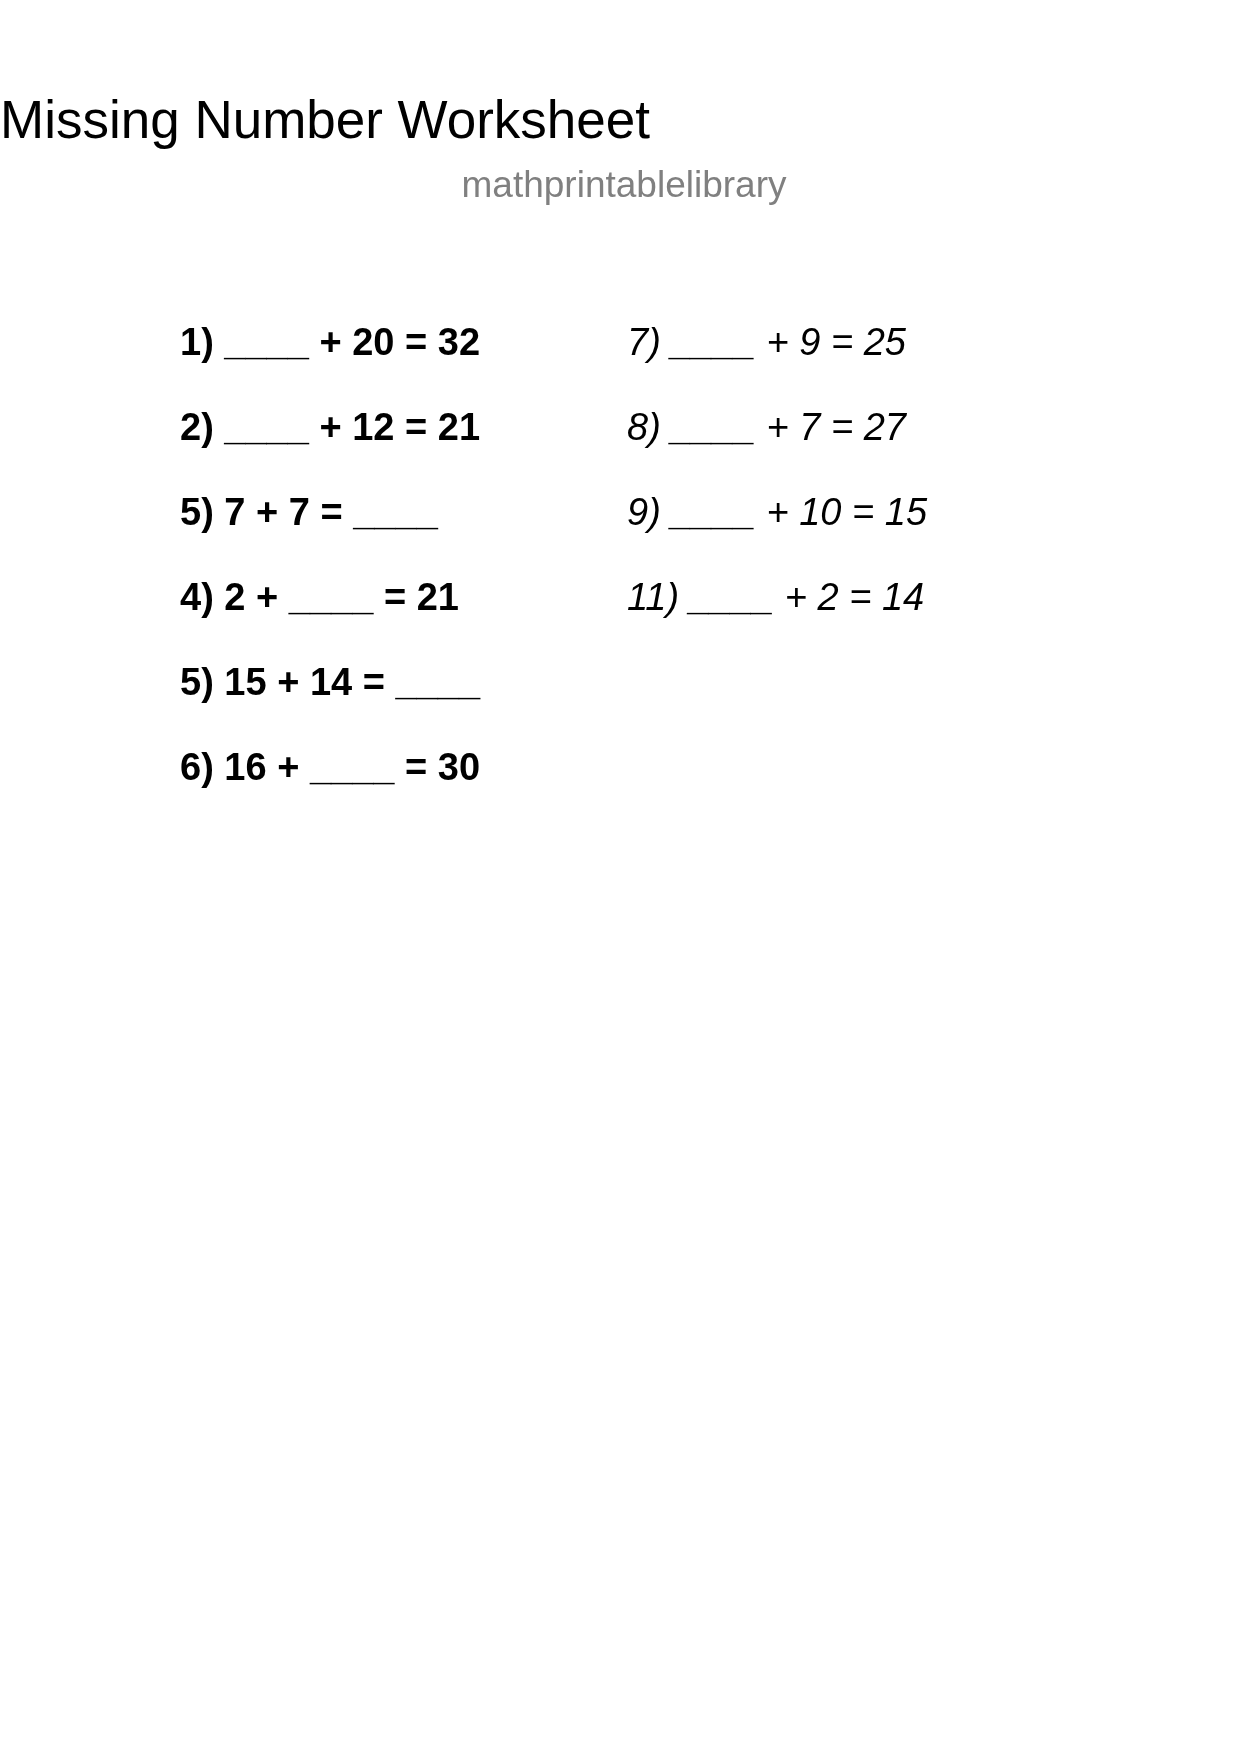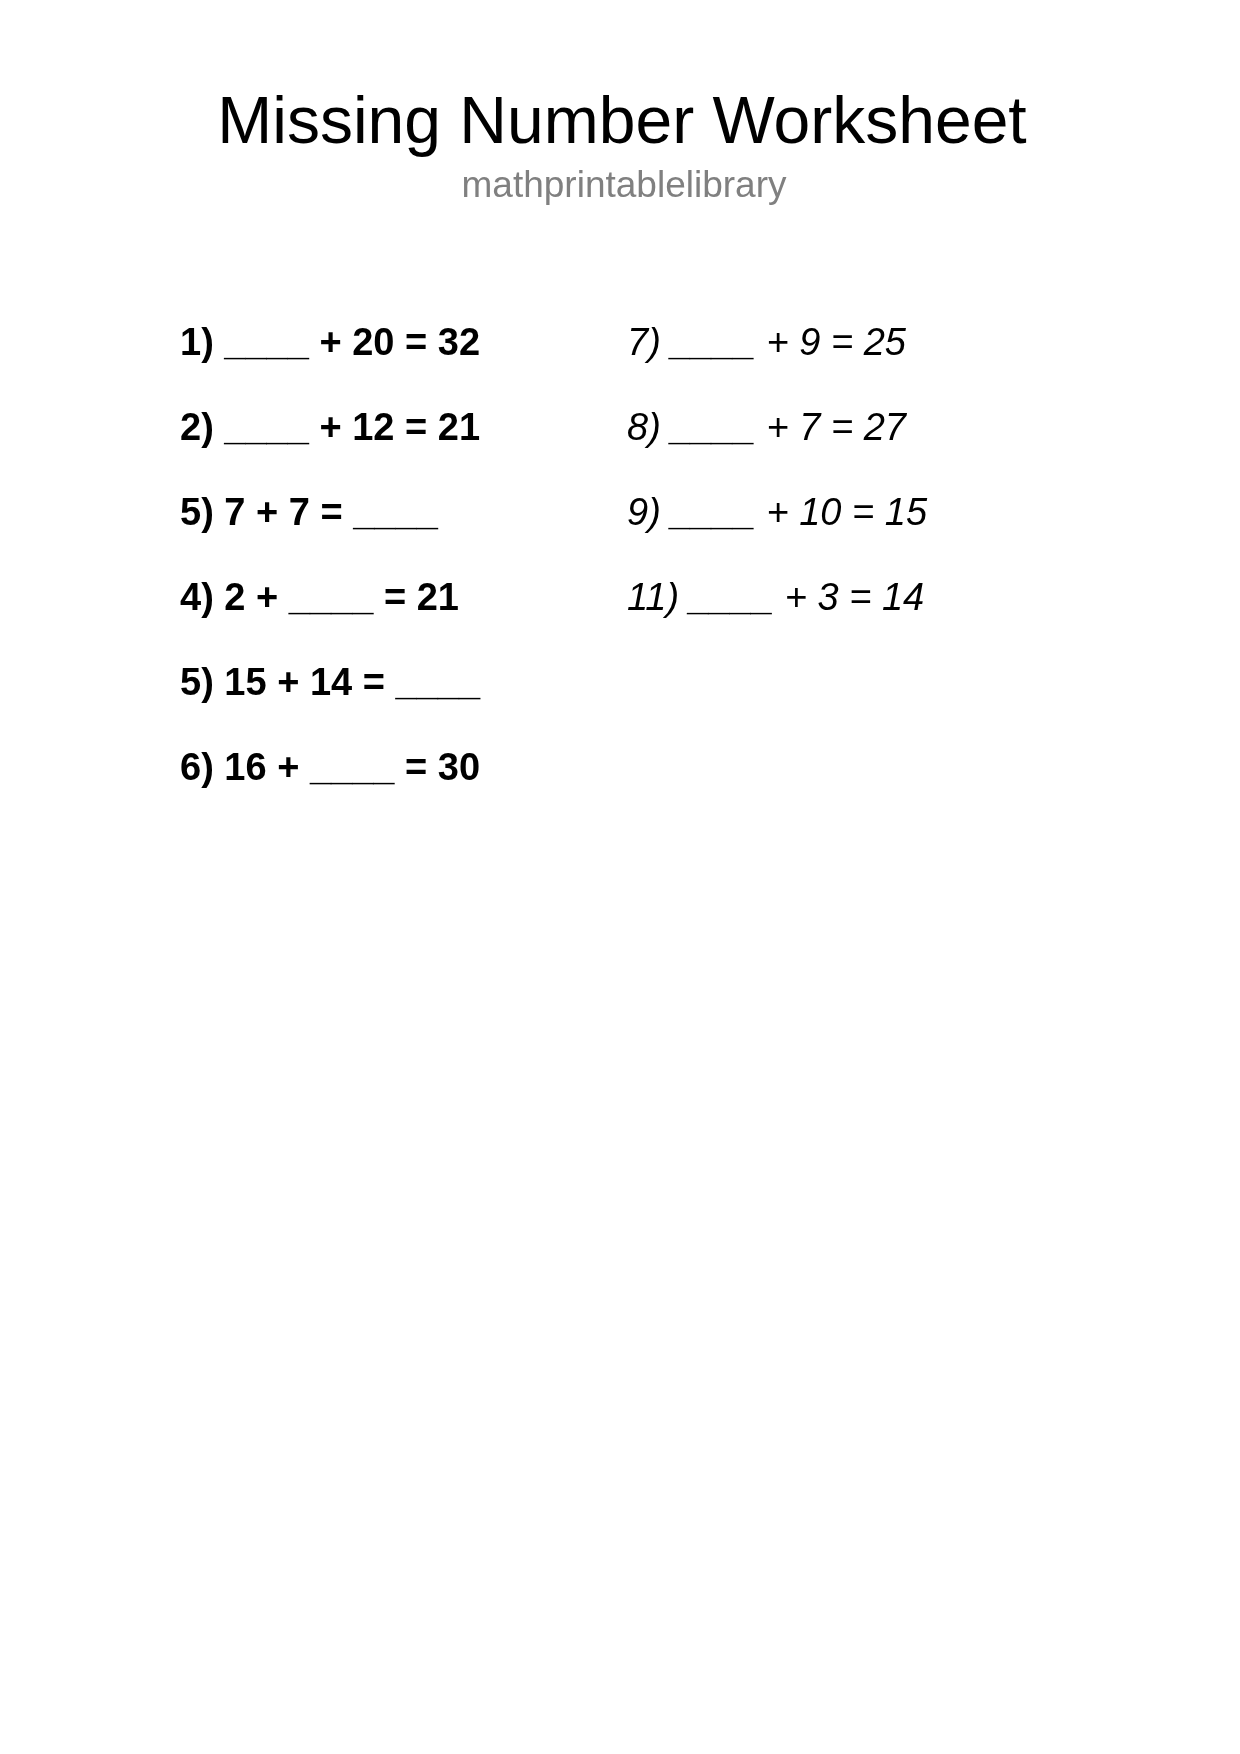--- a/index.html
+++ b/index.html
@@ -1,17 +1,17 @@
 <!DOCTYPE html>
 <html><head>
 <meta charset="utf-8">
 <style>
   html,body{margin:0;padding:0;background:#fff;}
   body{width:1240px;height:1754px;position:relative;font-family:"Liberation Sans",sans-serif;color:#000;overflow:hidden;}
-  .title{position:absolute;left:0;width:1196px;top:88px;text-align:center;font-size:66px;line-height:64px;padding-left:24px;}
+  .title{position:absolute;left:0;width:1196px;top:88px;text-align:left;font-size:53px;line-height:64px;}
   .subtitle{position:absolute;left:0;width:1248px;top:162px;text-align:center;font-size:37px;line-height:46px;color:#808080;}
   .col{position:absolute;top:312px;}
   .col.left{left:180px;font-weight:bold;}
   .col.right{left:627px;font-style:italic;}
   .problem{font-size:38px;line-height:85px;height:85px;white-space:pre;margin-top:-12px;margin-bottom:12px;}
 </style>
 </head>
 <body>
 
 <div class="title">Missing Number Worksheet</div>
@@ -23,14 +23,14 @@
   <div class="problem">5) 7 + 7 = ____</div>
   <div class="problem">4) 2 + ____ = 21</div>
   <div class="problem">5) 15 + 14 = ____</div>
   <div class="problem">6) 16 + ____ = 30</div>
 </div>
 
 <div class="col right">
   <div class="problem">7) ____ + 9 = 25</div>
   <div class="problem">8) ____ + 7 = 27</div>
   <div class="problem">9) ____ + 10 = 15</div>
-  <div class="problem">11) ____ + 3 = 14</div>
+  <div class="problem">11) ____ + 2 = 14</div>
 </div>
 
 </body></html>

